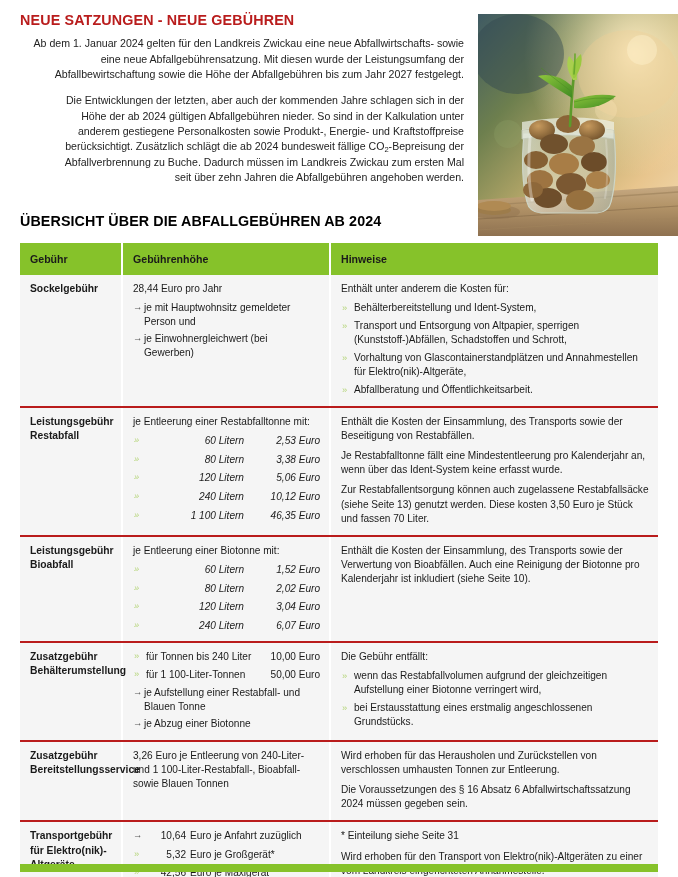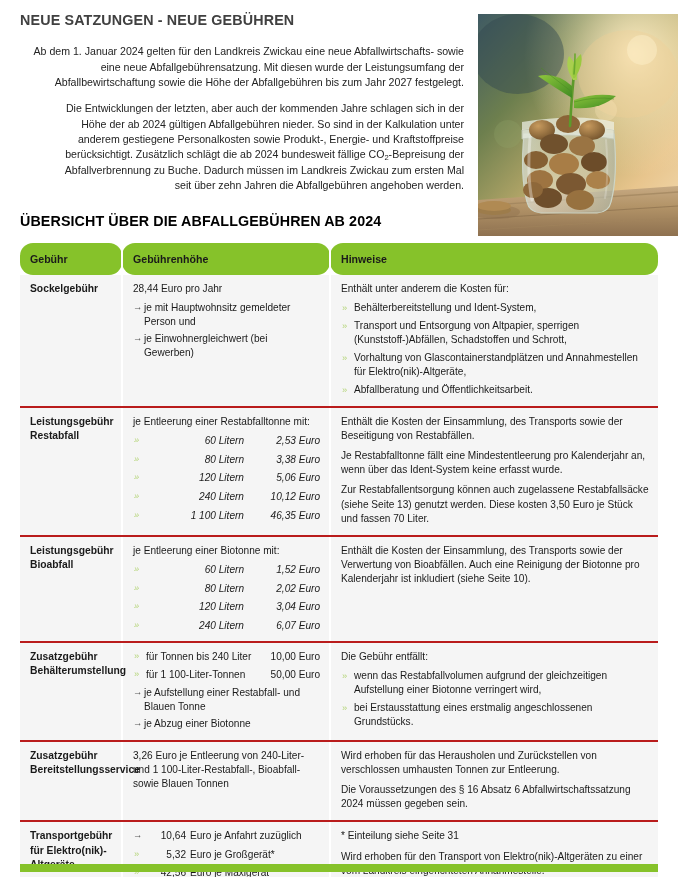--- a/index.html
+++ b/index.html
@@ -19,22 +19,22 @@
     position:absolute;left:478px;top:14px;width:200px;height:222px;
     overflow:hidden;
   }
   .hero-photo svg{display:block;width:200px;height:222px;}
 
   
   .intro{
     position:absolute;left:20px;top:12px;width:444px;
   }
   .intro h1{
-    font-size:14.3px;line-height:1.2;margin:0 0 15px 0;
-    color:#404040;font-weight:bold;letter-spacing:0.15px;
+    font-size:14.3px;line-height:1.2;margin:0 0 7px 0;
+    color:#b91c1c;font-weight:bold;letter-spacing:0.15px;
   }
   .intro p{
     font-size:10.6px;line-height:1.45;margin:0 0 11px 0;color:#232323;
     text-align:right;
   }
   .intro p:last-child{margin-bottom:0;margin-left:40px;}
   sub{font-size:7.6px;vertical-align:baseline;position:relative;top:2px;}
 
   
   .section-title{
@@ -50,21 +50,21 @@
   }
   .fee-table col.c1{width:102px;}
   .fee-table col.c2{width:208px;}
   .fee-table col.c3{width:328px;}
 
   .fee-table thead th{
     background:#86c22a;color:#1a1a1a;text-align:left;
     font-weight:bold;font-size:10.6px;
     padding:6px 8px 6px 10px;
     border-right:2px solid #ffffff;
-    vertical-align:middle;height:20px;border-radius:13px;
+    vertical-align:middle;height:20px;
   }
   .fee-table thead th:last-child{border-right:none;}
 
   .fee-table tbody td{
     background:#f5f5f5;
     vertical-align:top;
     padding:7px 9px 9px 10px;
     border-right:2px solid #ffffff;
     border-bottom:2px solid #b91c1c;
     line-height:1.4;

